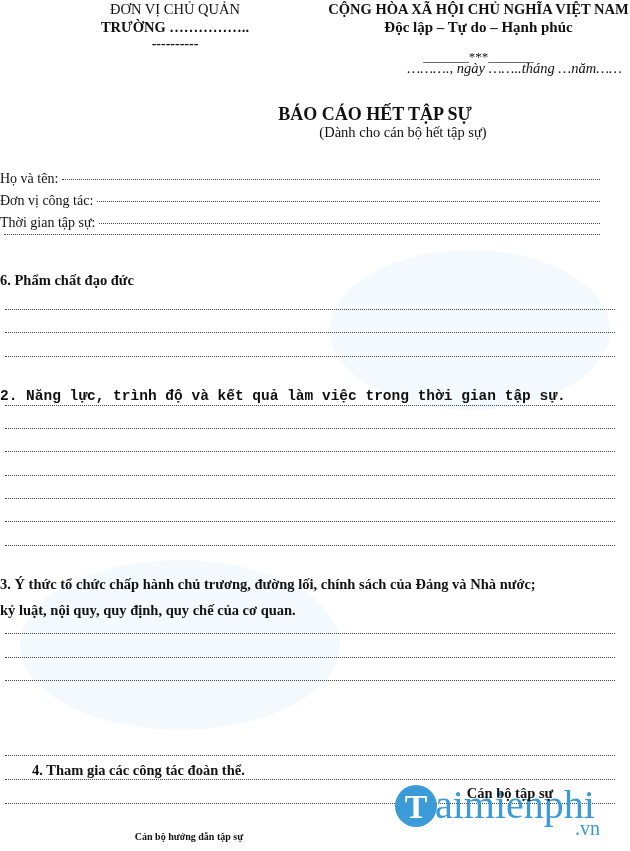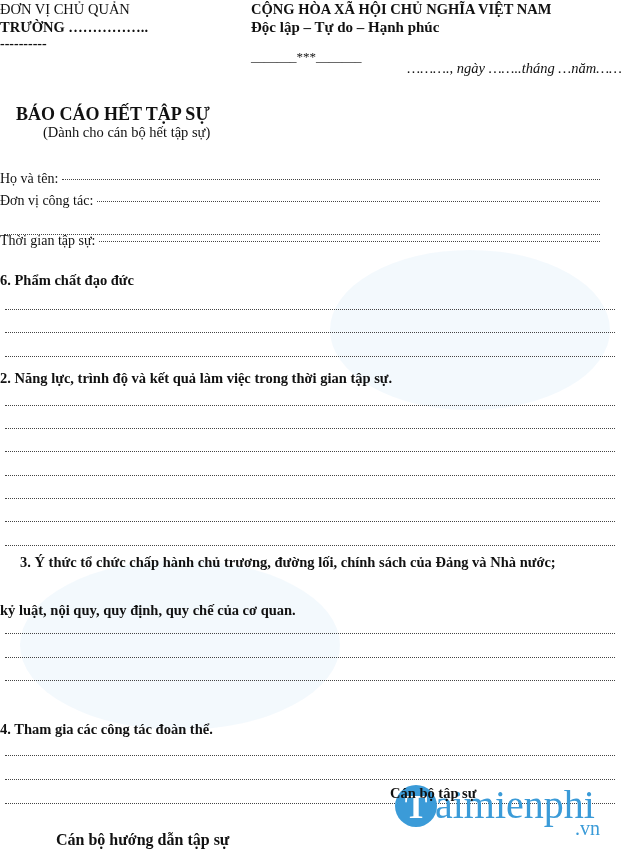--- a/index.html
+++ b/index.html
@@ -1,19 +1,19 @@
 <!DOCTYPE html>
 <html><head>
 <meta charset="utf-8">
 <style>
   html, body { margin:0; padding:0; background:#ffffff; }
   body { width:630px; height:851px; position:relative; overflow:hidden;
          font-family:"Liberation Serif", "DejaVu Serif", serif; color:#111; }
   .abs { position:absolute; white-space:nowrap; }
-  .c { text-align:left; }
+  .c { text-align:center;padding-left:45px; }
   .b { font-weight:bold; }
   .i { font-style:italic; }
   .hdr-left { left:0; width:260px; }
   .hdr-right { left:251px; width:365px; }
   .dotline { position:absolute; left:5px; width:610px; height:0; border-top:1.3px dotted #444; }
   .field { position:absolute; left:0; font-size:14px; display:flex; align-items:baseline; width:600px; }
   .field .dots { flex:1; border-bottom:1.3px dotted #444; margin-left:4px; height:0; transform:translateY(-3px); }
   .sec { position:absolute; left:0; font-size:14.5px; font-weight:bold; }
   .wm { position:absolute; color:#3b9bd8; }
   .wm-bg { position:absolute; border-radius:50%; background:#e9f4fb; opacity:0.55; }
@@ -37,53 +37,53 @@
 <div class="abs c" style="top:124px;left:0;width:630px;font-size:14.5px;margin-left:43px;">(Dành cho cán bộ hết tập sự)</div>
 
 <div class="field" style="top:171px;">
   <span>Họ và tên:</span>
   <span class="dots"></span>
 </div>
 <div class="field" style="top:193px;">
   <span>Đơn vị công tác:</span>
   <span class="dots"></span>
 </div>
-<div class="field" style="top:233px;">
+<div class="field" style="top:215px;">
   <span>Thời gian tập sự:</span>
   <span class="dots"></span>
 </div>
 <div class="field" style="top:237px;">
   <span class="dots"></span>
 </div>
 
 <div class="sec" style="top:272px;">6. Phẩm chất đạo đức</div>
 <div class="dotline" style="top:309px;"></div>
 <div class="dotline" style="top:332px;"></div>
 <div class="dotline" style="top:356px;"></div>
 
-<div class="sec" style="top:370px;">2. Năng lực, trình độ và kết quả làm việc trong thời gian tập sự.</div>
+<div class="sec" style="top:388px;font-family:Liberation Mono, monospace;">2. Năng lực, trình độ và kết quả làm việc trong thời gian tập sự.</div>
 <div class="dotline" style="top:405px;"></div>
 <div class="dotline" style="top:428px;"></div>
 <div class="dotline" style="top:451px;"></div>
 <div class="dotline" style="top:475px;"></div>
 <div class="dotline" style="top:498px;"></div>
 <div class="dotline" style="top:521px;"></div>
 <div class="dotline" style="top:545px;"></div>
 
-<div class="sec" style="top:554px;padding-left:20px;">3. Ý thức tổ chức chấp hành chủ trương, đường lối, chính sách của Đảng và Nhà nước;</div>
+<div class="sec" style="top:576px;">3. Ý thức tổ chức chấp hành chủ trương, đường lối, chính sách của Đảng và Nhà nước;</div>
 <div class="sec" style="top:602px;">kỷ luật, nội quy, quy định, quy chế của cơ quan.</div>
 <div class="dotline" style="top:633px;"></div>
 <div class="dotline" style="top:657px;"></div>
 <div class="dotline" style="top:680px;"></div>
 
-<div class="sec" style="top:721px;">4. Tham gia các công tác đoàn thể.</div>
+<div class="sec" style="top:762px;margin-left:32px;">4. Tham gia các công tác đoàn thể.</div>
 <div class="dotline" style="top:755px;"></div>
 <div class="dotline" style="top:779px;"></div>
 <div class="dotline" style="top:803px;"></div>
 
 <div class="abs" style="left:395px;top:785px;height:60px;">
   <span style="position:absolute;left:0;top:0;width:42px;height:42px;border-radius:50%;background:#3b9bd8;color:#fff;font-size:34px;font-weight:bold;line-height:44px;text-align:center;font-family:'Liberation Serif',serif;">T</span>
   <span class="wm" style="left:40px;top:-4px;font-size:40px;font-family:'Liberation Serif',serif;text-align:right;">aimienphi</span>
   <span class="wm" style="left:180px;top:32px;font-size:20px;font-family:'Liberation Serif',serif;">.vn</span>
 </div>
 
-<div class="abs b c" style="top:831px;left:56px;width:200px;font-size:16px;">Cán bộ hướng dẫn tập sự</div>
+<div class="abs b c" style="top:831px;left:44px;width:200px;font-size:10px;">Cán bộ hướng dẫn tập sự</div>
 <div class="abs b c" style="top:785px;left:390px;width:150px;font-size:14.5px;">Cán bộ tập sự</div>
 
 </body></html>

